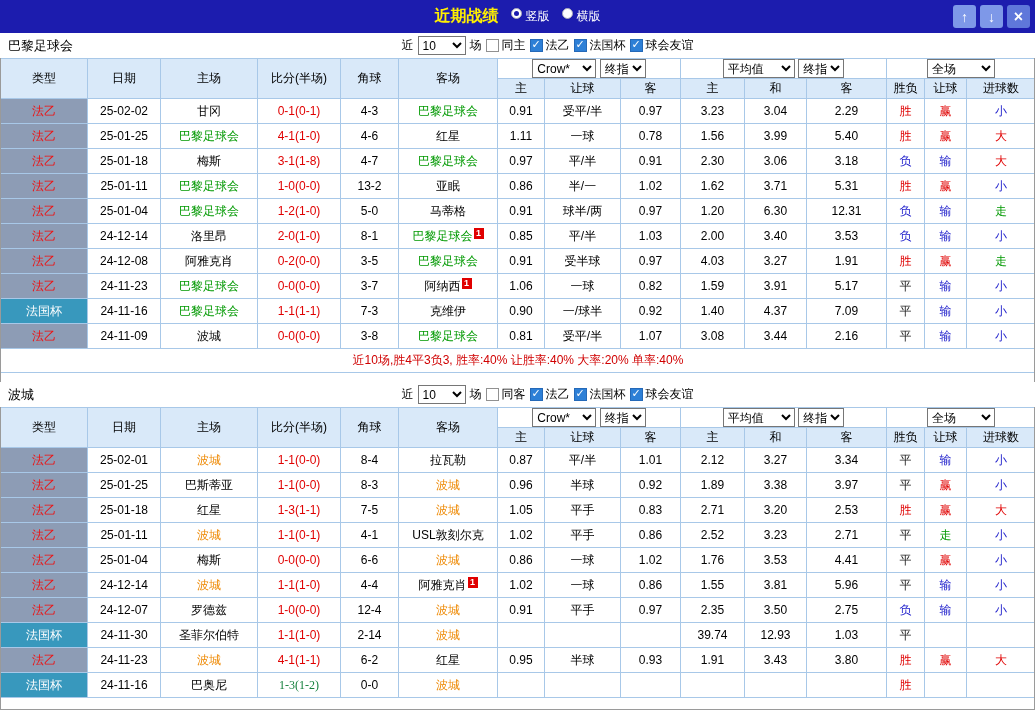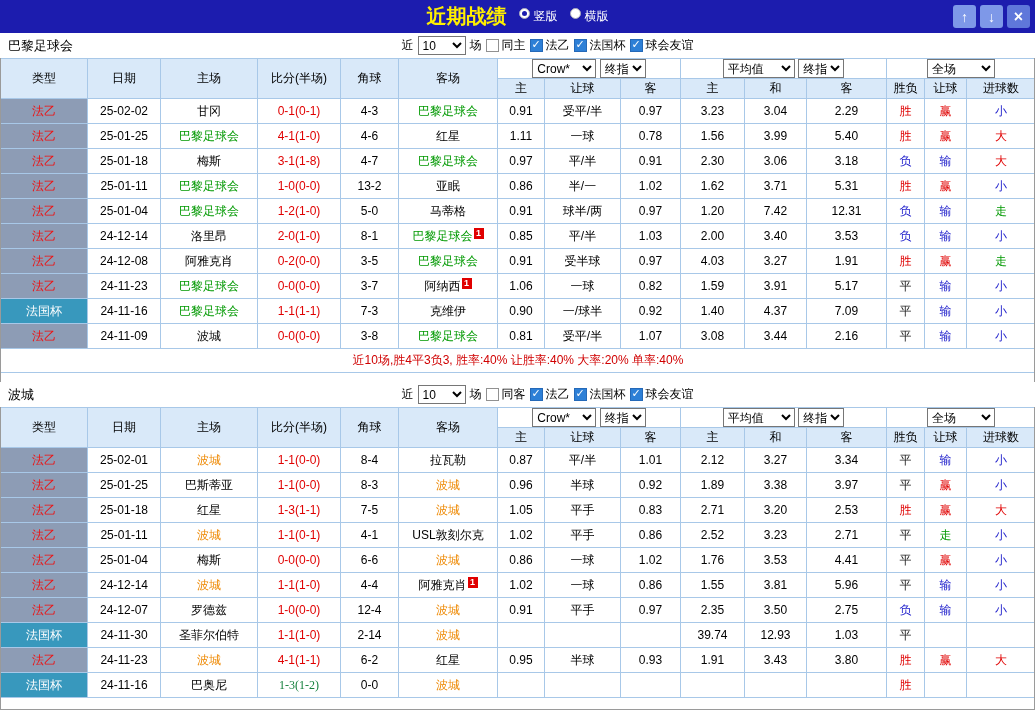--- a/index.html
+++ b/index.html
@@ -2,21 +2,21 @@
 <html><head>
 <meta charset="utf-8">
 <style>
   *{box-sizing:border-box;margin:0;padding:0}
   html,body{width:1035px;height:710px;overflow:hidden}
   body{background:#fff;font-family:"Liberation Sans","DejaVu Sans",sans-serif;font-size:12px;color:#000}
   .app{width:1035px;height:710px;overflow:hidden;outline:1px solid #9a9a9a;outline-offset:-1px}
 
   .titlebar{height:33px;background:#1c1cae;position:relative;display:flex;align-items:center;justify-content:center}
   .tb-center{display:flex;align-items:center;gap:12px}
-  .tb-title{color:#ffef00;font-weight:bold;font-size:20px}
+  .tb-title{color:#ffef00;font-weight:bold;font-size:16px}
   .tb-radio{display:flex;align-items:flex-start;gap:4px;color:#fff;cursor:pointer}
   .radio{width:11px;height:11px;border-radius:50%;background:#fff;border:1px solid #aab;display:inline-block;position:relative}
   .radio.checked::after{content:"";position:absolute;left:2px;top:2px;width:5px;height:5px;border-radius:50%;background:#1c1cae}
   .tb-buttons{position:absolute;right:5px;top:5px;display:flex;gap:4px}
   .tb-btn{width:23px;height:23px;border-radius:3px;background:#7e98e8;color:#fff;display:flex;align-items:center;justify-content:center;font-size:14px;font-weight:bold;cursor:pointer}
   .tb-btn.close{background:#5f77da;font-size:16px}
 
   .section-head{height:25px;position:relative;display:flex;align-items:center;justify-content:center;background:#fff}
   .team-title{position:absolute;left:8px;font-size:13px}
   .filter-group{display:flex;align-items:center;gap:4px;margin-left:60px}
@@ -218,21 +218,21 @@
           <td style="color: rgb(238, 17, 17); background: rgb(141, 156, 181);">法乙</td>
           <td>25-01-04</td>
           <td><span style="color: rgb(0, 153, 0);">巴黎足球会</span></td>
           <td style="color: rgb(224, 0, 0);">1-2(1-0)</td>
           <td>5-0</td>
           <td><span>马蒂格</span></td>
           <td>0.91</td>
           <td>球半/两</td>
           <td>0.97</td>
           <td>1.20</td>
-          <td>7.42</td>
+          <td>6.30</td>
           <td>12.31</td>
           <td style="color: rgb(34, 34, 204);">负</td>
           <td style="color: rgb(34, 34, 204);">输</td>
           <td style="color: rgb(0, 153, 0);">走</td>
         </tr>
         <tr>
           <td style="color: rgb(238, 17, 17); background: rgb(141, 156, 181);">法乙</td>
           <td>24-12-14</td>
           <td><span>洛里昂</span></td>
           <td style="color: rgb(224, 0, 0);">2-0(1-0)</td>

